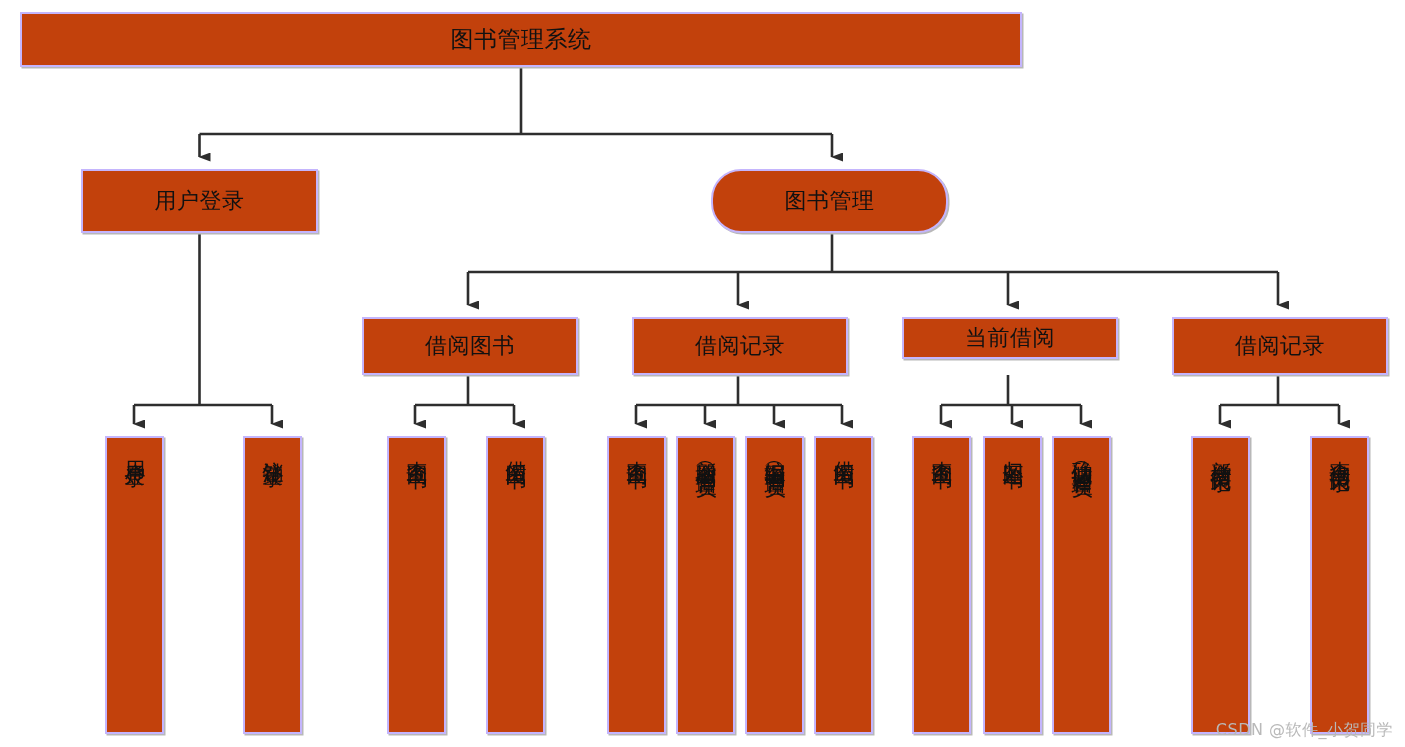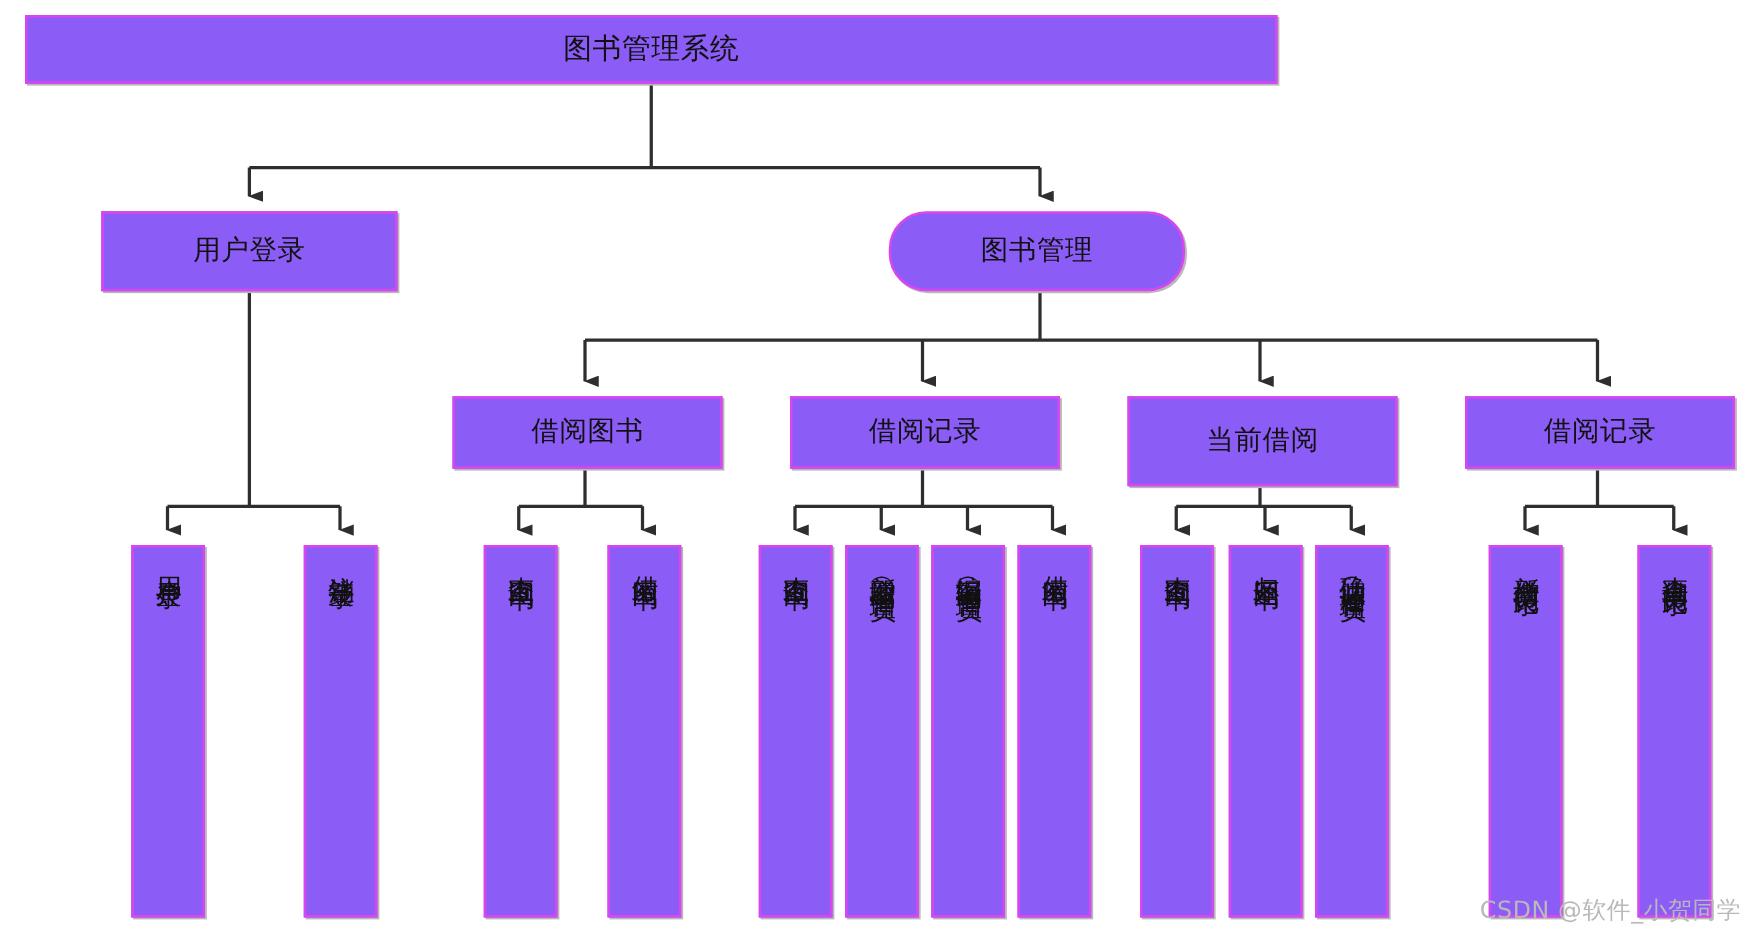--- a/index.html
+++ b/index.html
@@ -22,22 +22,22 @@
     position: absolute;
     left: 0;
     top: 0;
     width: 1405px;
     height: 747px;
     pointer-events: none;
   }
   .node {
     position: absolute;
     box-sizing: border-box;
-    background: #8b5cf6;
-    border: 2px solid #d946ef;
+    background: #c2410c;
+    border: 2px solid #c4b5fd;
     box-shadow: 1.5px 1.5px 0 0 #b8b8b8;
     display: flex;
     align-items: center;
     justify-content: center;
     color: #111111;
     z-index: 2;
   }
   .node-label {
     display: block;
     text-align: center;
@@ -63,21 +63,21 @@
     text-orientation: upright;
     font-size: 21px;
     line-height: 1;
     letter-spacing: 2.5px;
     white-space: nowrap;
   }
   .watermark {
     position: absolute;
     right: 12px;
     bottom: 6px;
-    font-size: 19px;
+    font-size: 16px;
     color: #b9b9b9;
     letter-spacing: 0.5px;
     z-index: 5;
     white-space: nowrap;
   }
 </style>
 </head>
 <body>
 
 <div id="diagram-root">
@@ -142,21 +142,21 @@
   <div class="node horiz" style="left:711px; top:169px; width:237px; height:64px;border-radius:30px;">
     <span class="node-label">图书管理</span>
   </div>
 
   <div class="node horiz" style="left:362px; top:317px; width:216px; height:58px;">
     <span class="node-label">借阅图书</span>
   </div>
   <div class="node horiz" style="left:632px; top:317px; width:216px; height:58px;">
     <span class="node-label">借阅记录</span>
   </div>
-  <div class="node horiz" style="left:902px; top:317px; width:216px; height:72px;">
+  <div class="node horiz" style="left:902px; top:317px; width:216px; height:42px;">
     <span class="node-label">当前借阅</span>
   </div>
   <div class="node horiz" style="left:1172px; top:317px; width:216px; height:58px;">
     <span class="node-label">借阅记录</span>
   </div>
 
   <div class="node vert" style="left:105px; top:436px; width:59px; height:298px;">
     <span class="node-label">用户登录</span>
   </div>
   <div class="node vert" style="left:243px; top:436px; width:59px; height:298px;">

